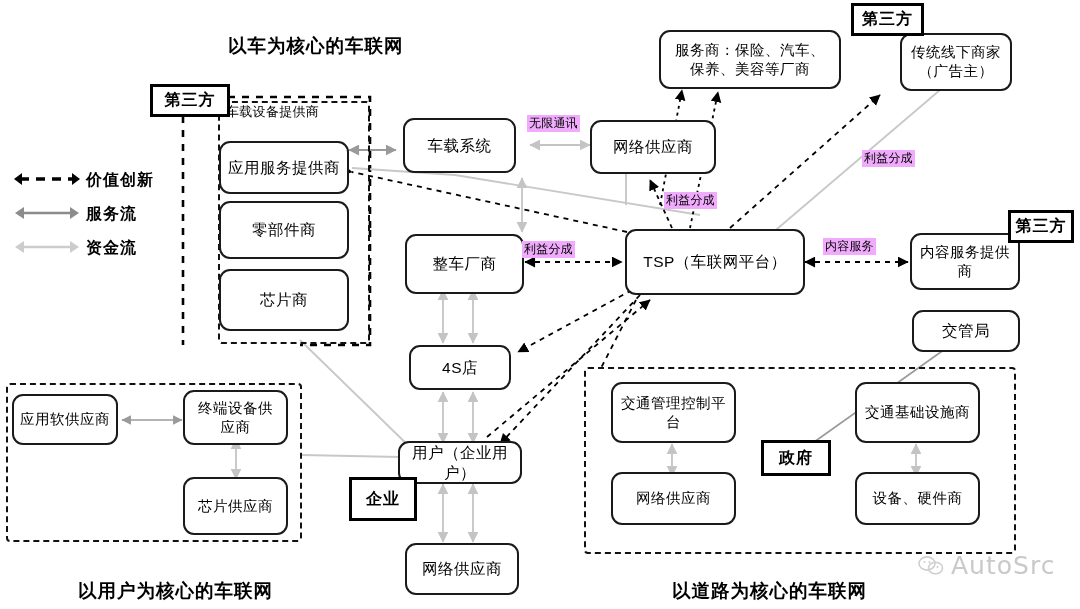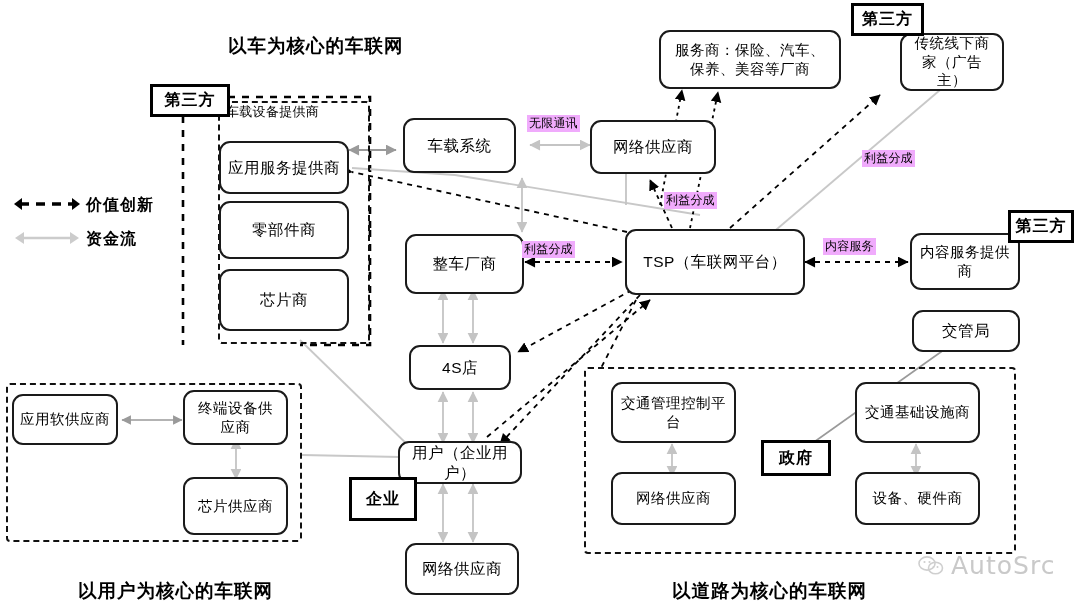--- a/index.html
+++ b/index.html
@@ -13,21 +13,21 @@
         line-height:1.28;font-size:15.5px;letter-spacing:.5px;z-index:5;}
   .node.small{font-size:14.5px;}
   .thick{position:absolute;box-sizing:border-box;border:3.4px solid #000;border-radius:0;background:#fff;
          display:flex;align-items:center;justify-content:center;font-size:16px;font-weight:bold;
          letter-spacing:1px;z-index:9;}
   .group{position:absolute;box-sizing:border-box;border:2.4px dashed #111;border-radius:4px;
          background:transparent;z-index:1;}
   .grouptitle{position:absolute;font-size:18.5px;font-weight:bold;letter-spacing:1px;z-index:6;}
   .caption{position:absolute;font-size:13px;letter-spacing:.3px;z-index:6;white-space:nowrap;}
   .edgelabel{position:absolute;font-size:12px;letter-spacing:.2px;z-index:6;white-space:nowrap;background:#f0abfc;padding:0 2px;}
-  .legend{position:absolute;z-index:8;margin-top:25px;}
+  .legend{position:absolute;z-index:8;}
   .legend-row{position:relative;height:34px;}
   .legend-text{position:absolute;left:78px;top:4px;font-size:16px;font-weight:bold;letter-spacing:1px;}
   .wm{position:absolute;z-index:10;color:#c9c9c9;font-size:25px;letter-spacing:1px;
       display:flex;align-items:center;gap:7px;font-family:"DejaVu Sans",sans-serif;}
 </style>
 </head>
 <body>
 
 <div id="stage">
 
@@ -126,39 +126,47 @@
     <div class="legend-row">
       <svg width="72" height="22" style="position:absolute;left:4px;top:2px;">
         <path d="M8,11 L62,11" stroke="#000" stroke-width="3.4" stroke-dasharray="9,7"></path>
         <path d="M10,5 L2,11 L10,17 z" fill="#000"></path>
         <path d="M60,5 L68,11 L60,17 z" fill="#000"></path>
       </svg>
       <span class="legend-text">价值创新</span>
     </div>
     <div class="legend-row">
       <svg width="72" height="22" style="position:absolute;left:4px;top:2px;">
+        <path d="M8,11 L62,11" stroke="#8c8c8c" stroke-width="2.6"></path>
+        <path d="M12,5 L3,11 L12,17 z" fill="#8c8c8c"></path>
+        <path d="M58,5 L67,11 L58,17 z" fill="#8c8c8c"></path>
+      </svg>
+      <span class="legend-text">服务流</span>
+    </div>
+    <div class="legend-row">
+      <svg width="72" height="22" style="position:absolute;left:4px;top:2px;">
         <path d="M8,11 L62,11" stroke="#cccccc" stroke-width="2.6"></path>
         <path d="M12,5 L3,11 L12,17 z" fill="#cccccc"></path>
         <path d="M58,5 L67,11 L58,17 z" fill="#cccccc"></path>
       </svg>
       <span class="legend-text">资金流</span>
     </div>
   </div>
 
   <div class="caption" style="left:226px;top:103px;">车载设备提供商</div>
 
   <div class="node" style="left:219px;top:141px;width:130px;height:53px;">应用服务提供商</div>
   <div class="node" style="left:219px;top:201px;width:130px;height:58px;">零部件商</div>
   <div class="node" style="left:219px;top:269px;width:130px;height:62px;">芯片商</div>
 
   <div class="node" style="left:403px;top:118px;width:113px;height:55px;">车载系统</div>
   <div class="node" style="left:590px;top:120px;width:126px;height:54px;">网络供应商</div>
 
   <div class="node small" style="left:659px;top:30px;width:182px;height:59px;padding:0 8px;">服务商：保险、汽车、保养、美容等厂商</div>
-  <div class="node small" style="left:900px;top:33px;width:104px;height:58px;padding:16px 6px;">传统线下商家（广告主）</div>
+  <div class="node small" style="left:900px;top:33px;width:112px;height:58px;padding:16px 6px;">传统线下商家（广告主）</div>
 
   <div class="node" style="left:405px;top:234px;width:119px;height:60px;">整车厂商</div>
   <div class="node" style="left:625px;top:229px;width:180px;height:66px;">TSP（车联网平台）</div>
   <div class="node small" style="left:910px;top:233px;width:110px;height:57px;padding:0 6px;">内容服务提供商</div>
   <div class="node" style="left:912px;top:310px;width:108px;height:42px;">交管局</div>
 
   <div class="node" style="left:409px;top:345px;width:102px;height:45px;">4S店</div>
 
   <div class="node small" style="left:12px;top:394px;width:106px;height:51px;">应用软供应商</div>
   <div class="node small" style="left:183px;top:390px;width:105px;height:55px;padding:0 6px;">终端设备供应商</div>

